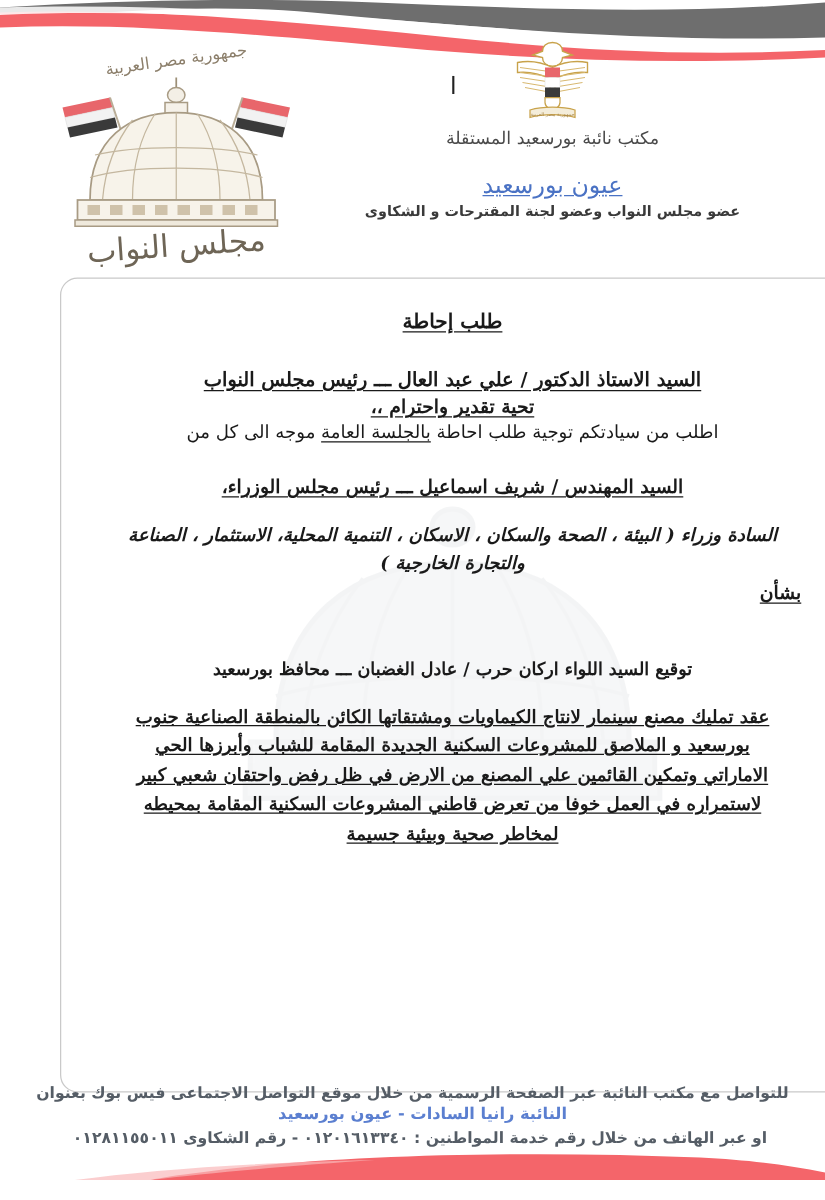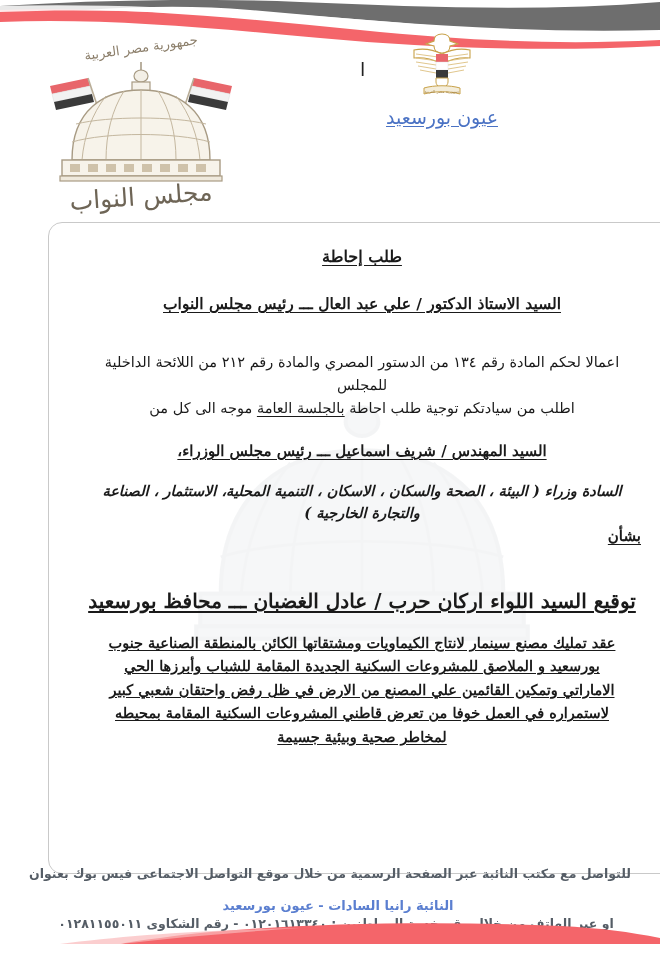--- a/index.html
+++ b/index.html
@@ -84,21 +84,21 @@
   .lh-name {
     font-size: 25px;
     font-weight: bold;
     color: #1c2b3a;
     margin-top: 1px;
     letter-spacing: -0.5px;
   }
   .lh-page {
     font-size: 19px;
     color: #4a72c4;
-    margin-top: 4px;
+    margin-top: 18px;
     text-decoration: underline;
     text-underline-offset: 2px;
   }
   .lh-role {
     font-size: 11.5px;
     font-weight: bold;
     color: #3a3a3a;
     margin-top: 3px;
   }
 
@@ -178,23 +178,22 @@
   }
   .bishan {
     font-size: 15px;
     font-weight: bold;
     text-decoration: underline;
     text-underline-offset: 3px;
     margin-top: 2px;
     text-align: right;
   }
   .gov-line {
-    font-size: 20px;
-    font-weight: bold;
-    text-decoration: underline;
+    font-size: 14px;
+    font-weight: bold;
     text-underline-offset: 3px;
     margin-top: 44px;
     text-align: center;
   }
   .body-para {
     font-size: 14.5px;
     font-weight: bold;
     margin-top: 18px;
     line-height: 1.62;
     padding: 0 14px;
@@ -215,21 +214,21 @@
     font-size: 12.5px;
     font-weight: bold;
     color: #555d66;
     padding-top: 10px;
     letter-spacing: 0px;
   }
   .f-line2 {
     font-size: 13px;
     font-weight: bold;
     color: #5b7fd0;
-    margin-top: 17px;
+    margin-top: 3px;
     padding-left: 16px;
   }
   .f-line3 {
     font-size: 12.5px;
     font-weight: bold;
     color: #555d66;
     margin-top: 3px;
     padding-left: 12px;
   }
   .bottomswoosh {
@@ -325,21 +324,23 @@
           <rect x="26" y="30" width="12" height="8" fill="#ffffff" stroke="#ddd" stroke-width="0.4"></rect>
           <rect x="26" y="38" width="12" height="8" fill="#3a3a3a"></rect>
           <path d="M26,46 L38,46 L38,50 C38,54 32,57 32,57 C32,57 26,54 26,50 Z" fill="#ffffff" stroke="#c8a24a" stroke-width="1"></path>
 
           <path d="M14,56 C24,53 40,53 50,56 L50,62 C40,59 24,59 14,62 Z" fill="#f4edda" stroke="#c8a24a" stroke-width="1"></path>
           <text x="32" y="61" font-size="4" fill="#a8874a" text-anchor="middle" font-family="'DejaVu Sans', sans-serif">جمهورية مصر العربية</text>
         </g>
       </svg>
       <div class="lh-alef">ا</div>
     </div>
+    <div class="lh-office">مكتب نائبة بورسعيد المستقلة</div>
     <div class="lh-page">عيون بورسعيد</div>
+    <div class="lh-role">عضو مجلس النواب وعضو لجنة المقترحات و الشكاوى</div>
   </div>
 </div>
 
 <div class="doccard">
 
   <div class="watermark">
     <svg width="430" height="360" viewBox="0 0 210 175" xmlns="http://www.w3.org/2000/svg">
       <path d="M36,122 C36,72 68,52 105,52 C142,52 174,72 174,122 Z" fill="#6d7b8a" stroke="#42505f" stroke-width="2"></path>
       <g stroke="#42505f" stroke-width="1.4" fill="none">
         <path d="M105,52 L105,122"></path>
@@ -352,24 +353,22 @@
       <rect x="26" y="122" width="158" height="16" fill="#6d7b8a" stroke="#42505f" stroke-width="2"></rect>
       <rect x="24" y="138" width="162" height="6" fill="#6d7b8a" stroke="#42505f" stroke-width="2"></rect>
       <ellipse cx="105" cy="38" rx="8" ry="7" fill="#6d7b8a" stroke="#42505f" stroke-width="2"></ellipse>
     </svg>
   </div>
 
   <div class="doc-inner">
     <div class="doc-title">طلب إحاطة</div>
 
     <div class="addressee">السيد الاستاذ الدكتور / علي عبد العال ـــ رئيس مجلس النواب</div>
-
-    <div class="para-legal">
-      <span>اعمالا لحكم المادة رقم </span><span>١٣٤</span><span> من الدستور المصري والمادة رقم </span><span>٢١٢</span><span> من اللائحة الداخلية للمجلس</span>
-    </div>
+    <div class="salutation">تحية تقدير واحترام ،،</div>
+
 
     <div class="req-line">
       <span>اطلب من سيادتكم توجية طلب احاطة </span><span class="u">بالجلسة العامة</span><span>  موجه الى كل من</span>
     </div>
 
     <div class="pm-line">السيد المهندس / شريف اسماعيل ـــ رئيس مجلس الوزراء،</div>
 
     <div class="ministers">السادة وزراء ( البيئة ، الصحة والسكان ، الاسكان ، التنمية المحلية، الاستثمار ، الصناعة والتجارة الخارجية )</div>
 
     <div class="bishan">بشأن</div>

